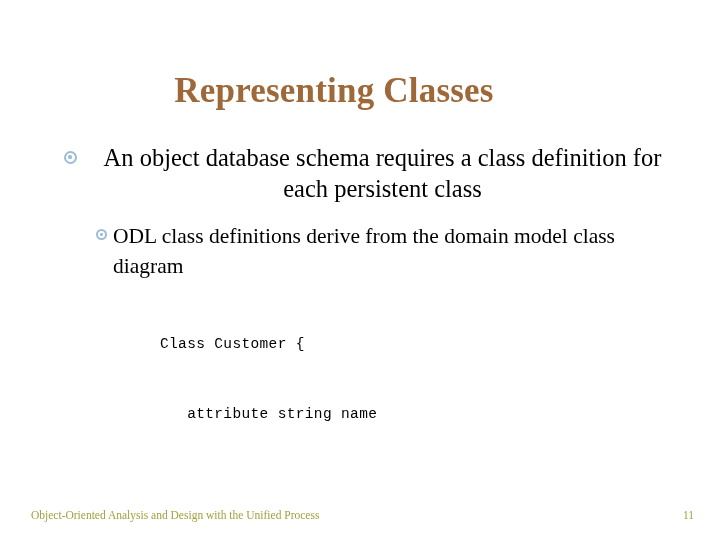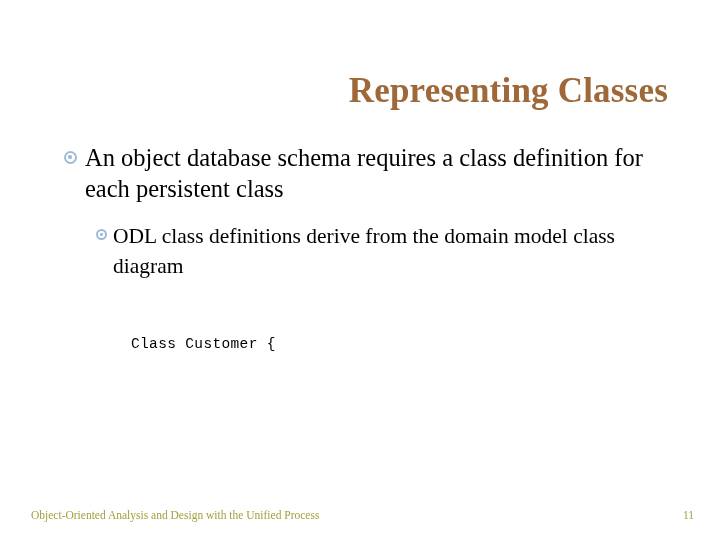--- a/index.html
+++ b/index.html
@@ -23,21 +23,21 @@
     height: 540px;
     background: #ffffff;
   }
 
   
   .slide-title {
     position: absolute;
     left: 0;
     top: 70px;
     width: 668px;
-    text-align: right;
+    text-align: center;
     font-family: "Liberation Serif", "DejaVu Serif", serif;
     font-weight: bold;
     font-size: 35px;
     line-height: 42px;
     color: #9e6838;
     letter-spacing: 0.2px;
     white-space: nowrap;
   }
 
   
@@ -49,20 +49,21 @@
   }
 
   .bullet-row {
     display: flex;
     align-items: flex-start;
   }
 
   .bullet-row.level1 {
     padding-left: 64px;
     padding-right: 40px;
+    text-align: center;
   }
 
   .bullet-row.level2 {
     padding-left: 96px;
     padding-right: 60px;
     margin-top: 17px;
   }
 
   
   .bullet-glyph {
@@ -131,20 +132,21 @@
     padding: 0;
     font-family: "Liberation Mono", "DejaVu Sans Mono", monospace;
     font-size: 14.5px;
     line-height: 23.2px;
     color: #000000;
     white-space: pre;
     letter-spacing: 0.35px;
   }
   .code-line {
     white-space: pre;
+    margin-left: 29px;
   }
 
   
   .footer {
     position: absolute;
     left: 0;
     bottom: 0;
     width: 720px;
     height: 40px;
   }
@@ -184,20 +186,21 @@
 
     <div class="bullet-row level2">
       <span class="bullet-glyph"></span>
       <span class="bullet-text">ODL class definitions derive from the domain model class diagram</span>
     </div>
 
   </div>
 
   <div class="code-block">
     <div class="code-line">Class Customer {</div>
+    <div class="code-line">   attribute string name</div>
     
     
     
     
     
   </div>
 
   <div class="footer">
     <div class="footer-text">Object-Oriented Analysis and Design with the Unified Process</div>
     <div class="footer-page">11</div>

